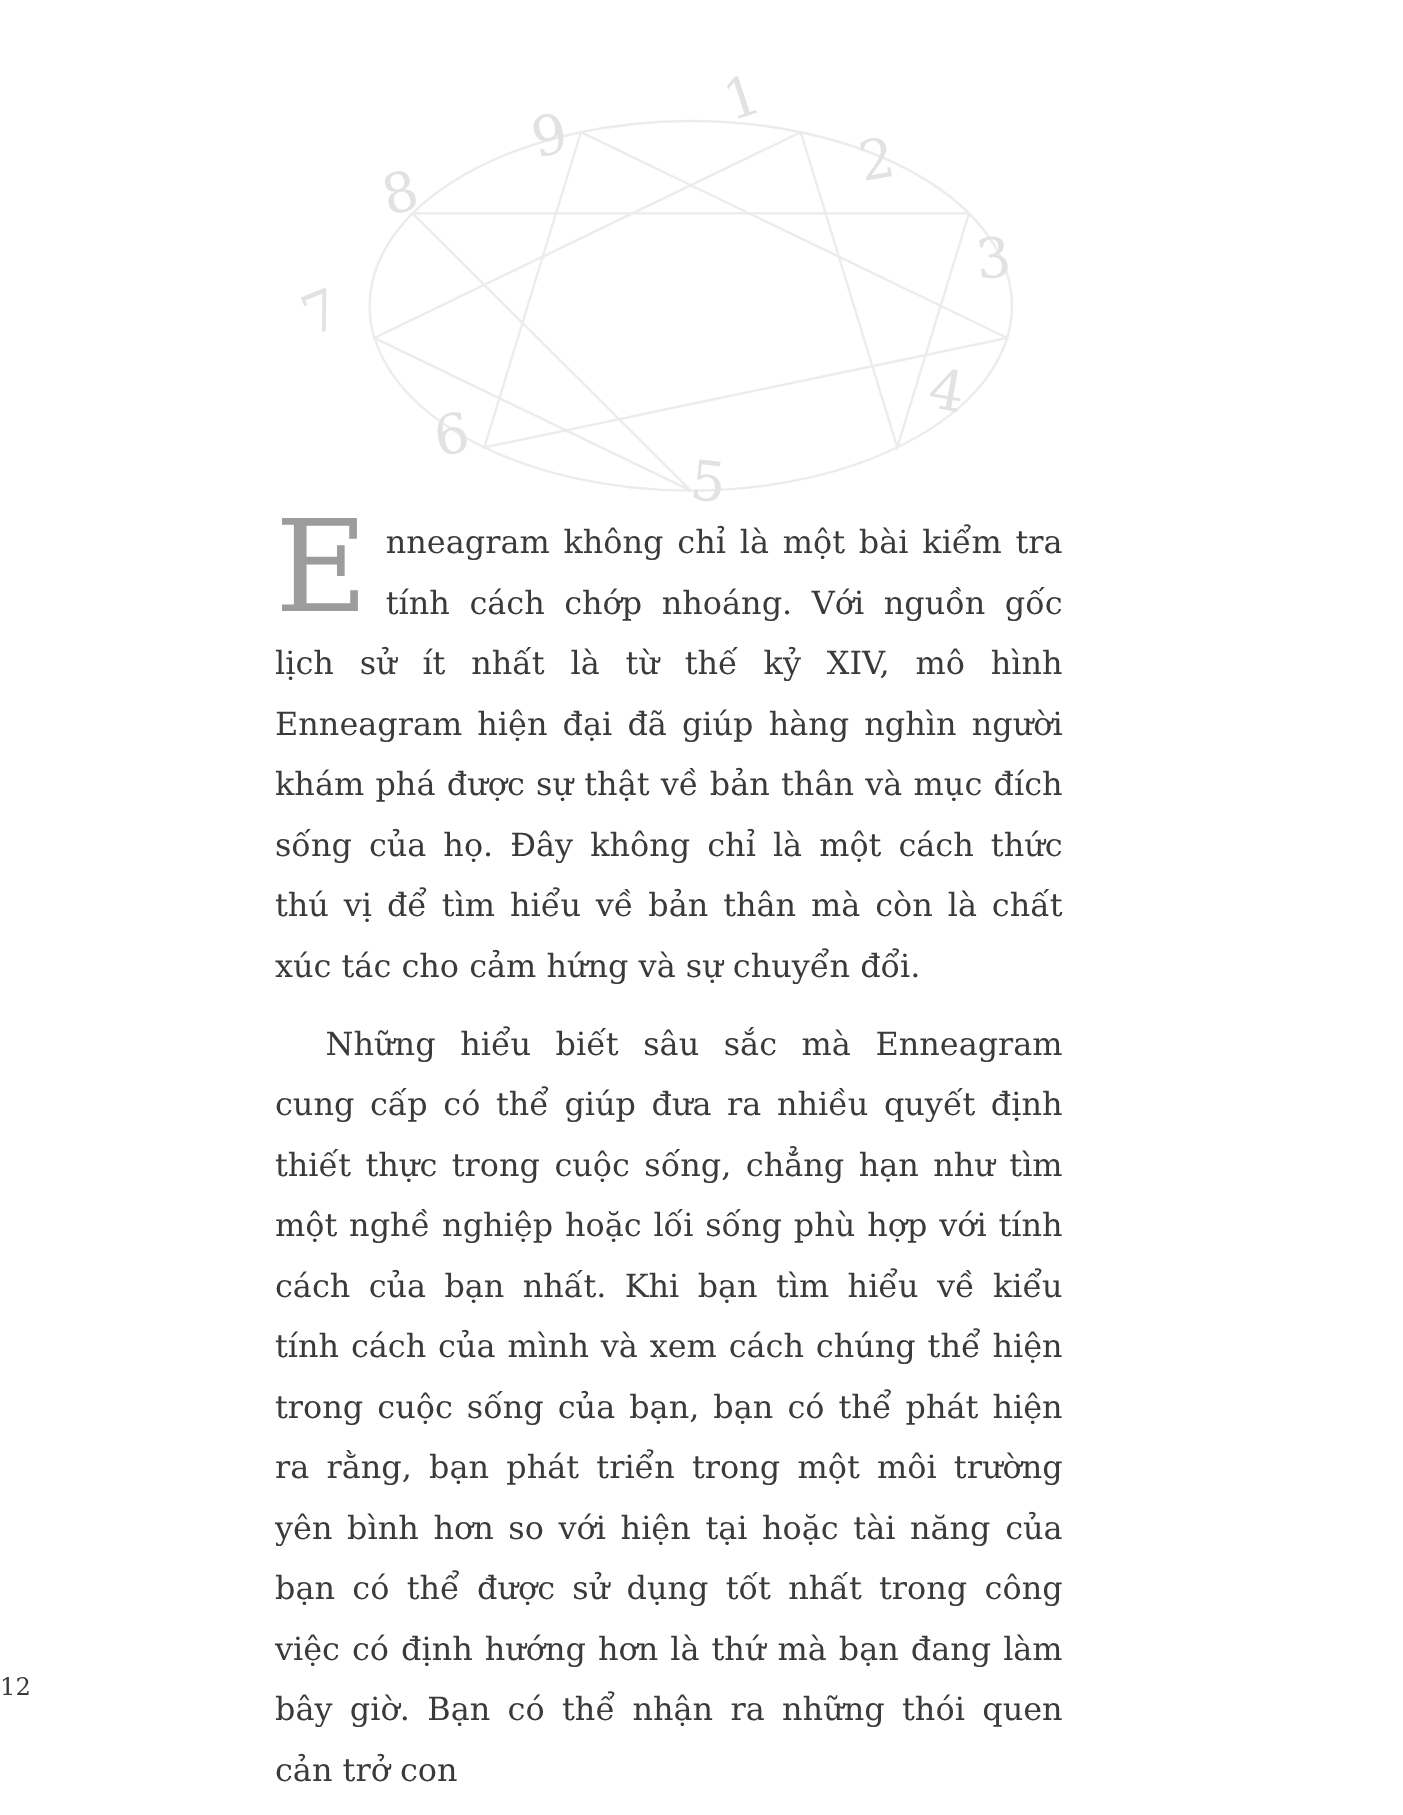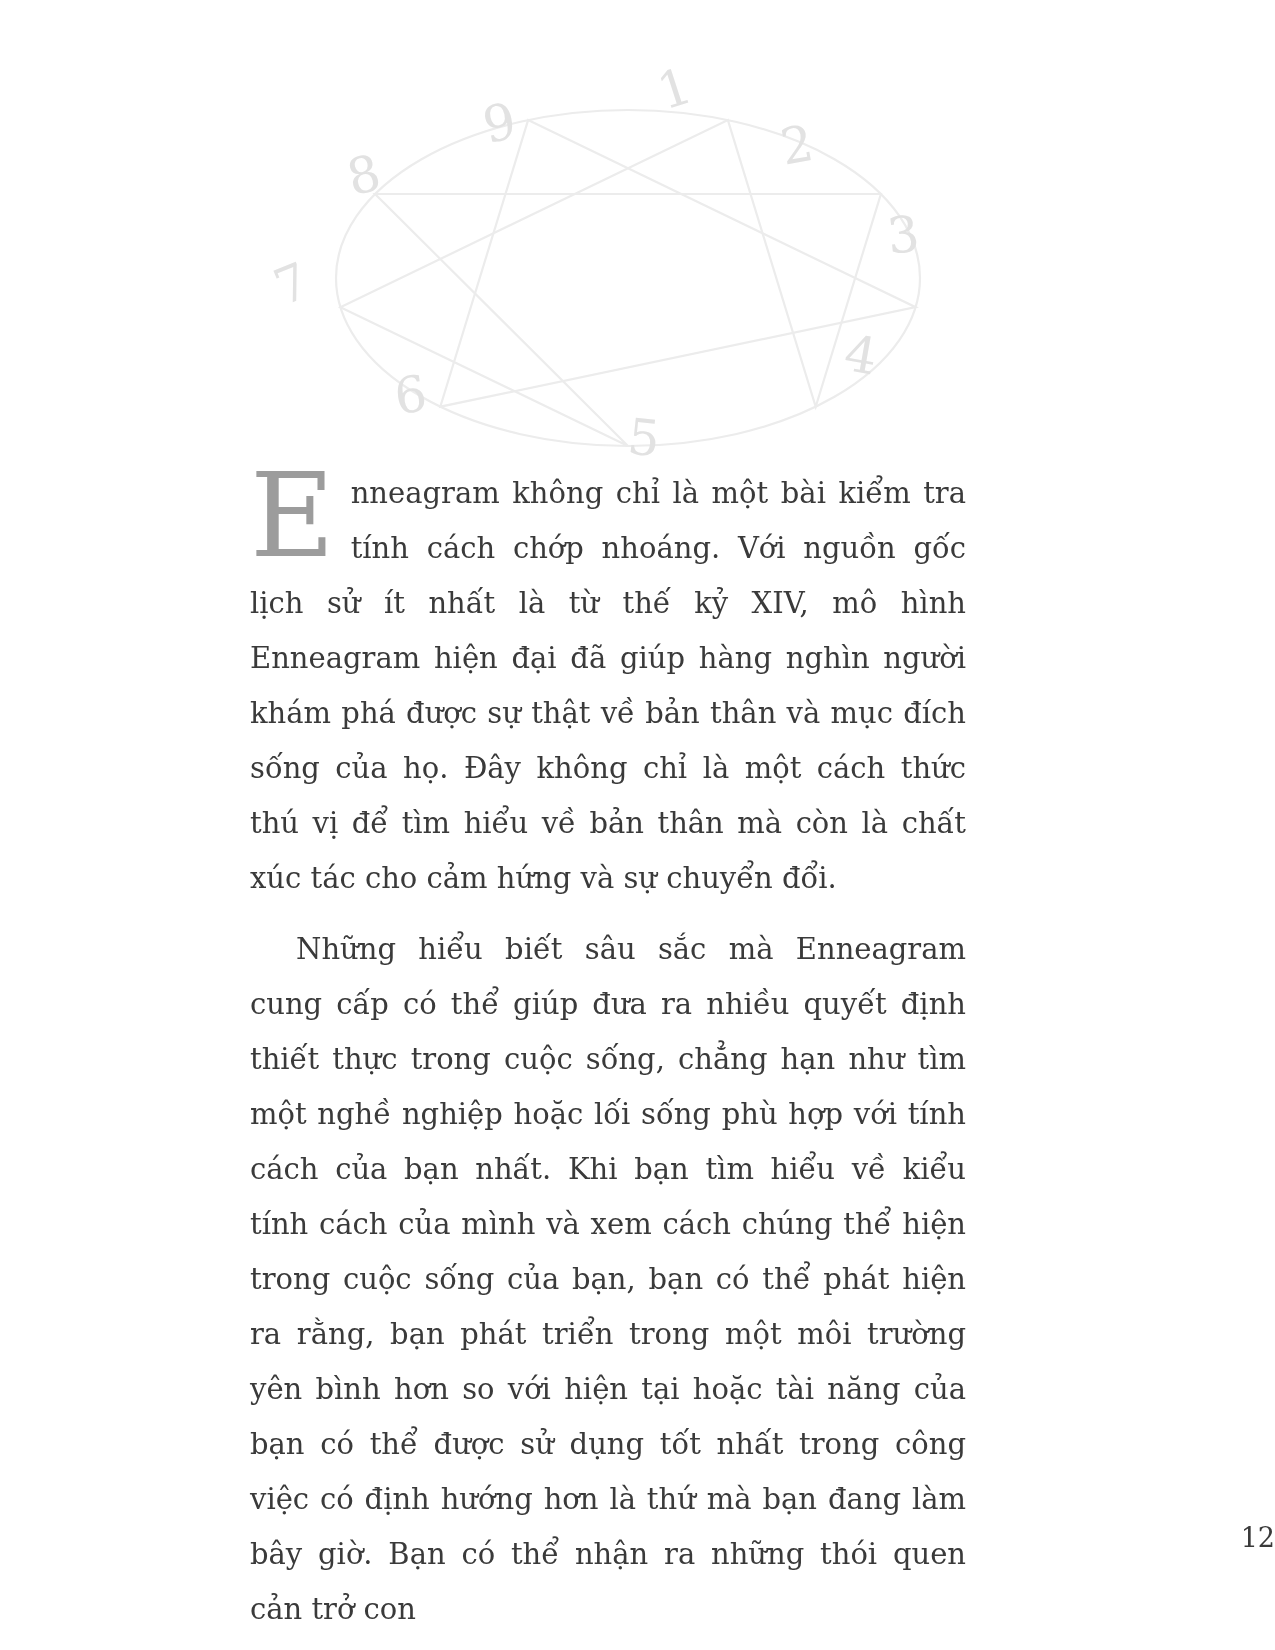--- a/index.html
+++ b/index.html
@@ -57,22 +57,22 @@
   }
   .para2 {
     margin-top: 16px !important;
     text-indent: 46px;
   }
   .page-number {
     position: absolute;
     top: 1522px;
     left: 0;
     width: 100%;
-    text-align: right;
-    font-size: 27px;
+    text-align: left;
+    font-size: 22px;
     color: #3a3a3a;
     font-family: "DejaVu Serif", "Liberation Serif", serif;
   }
 </style>
 </head>
 <body>
 
 <div class="page">
 
   <svg class="watermark" viewBox="0 0 1275 1650" xmlns="http://www.w3.org/2000/svg">

